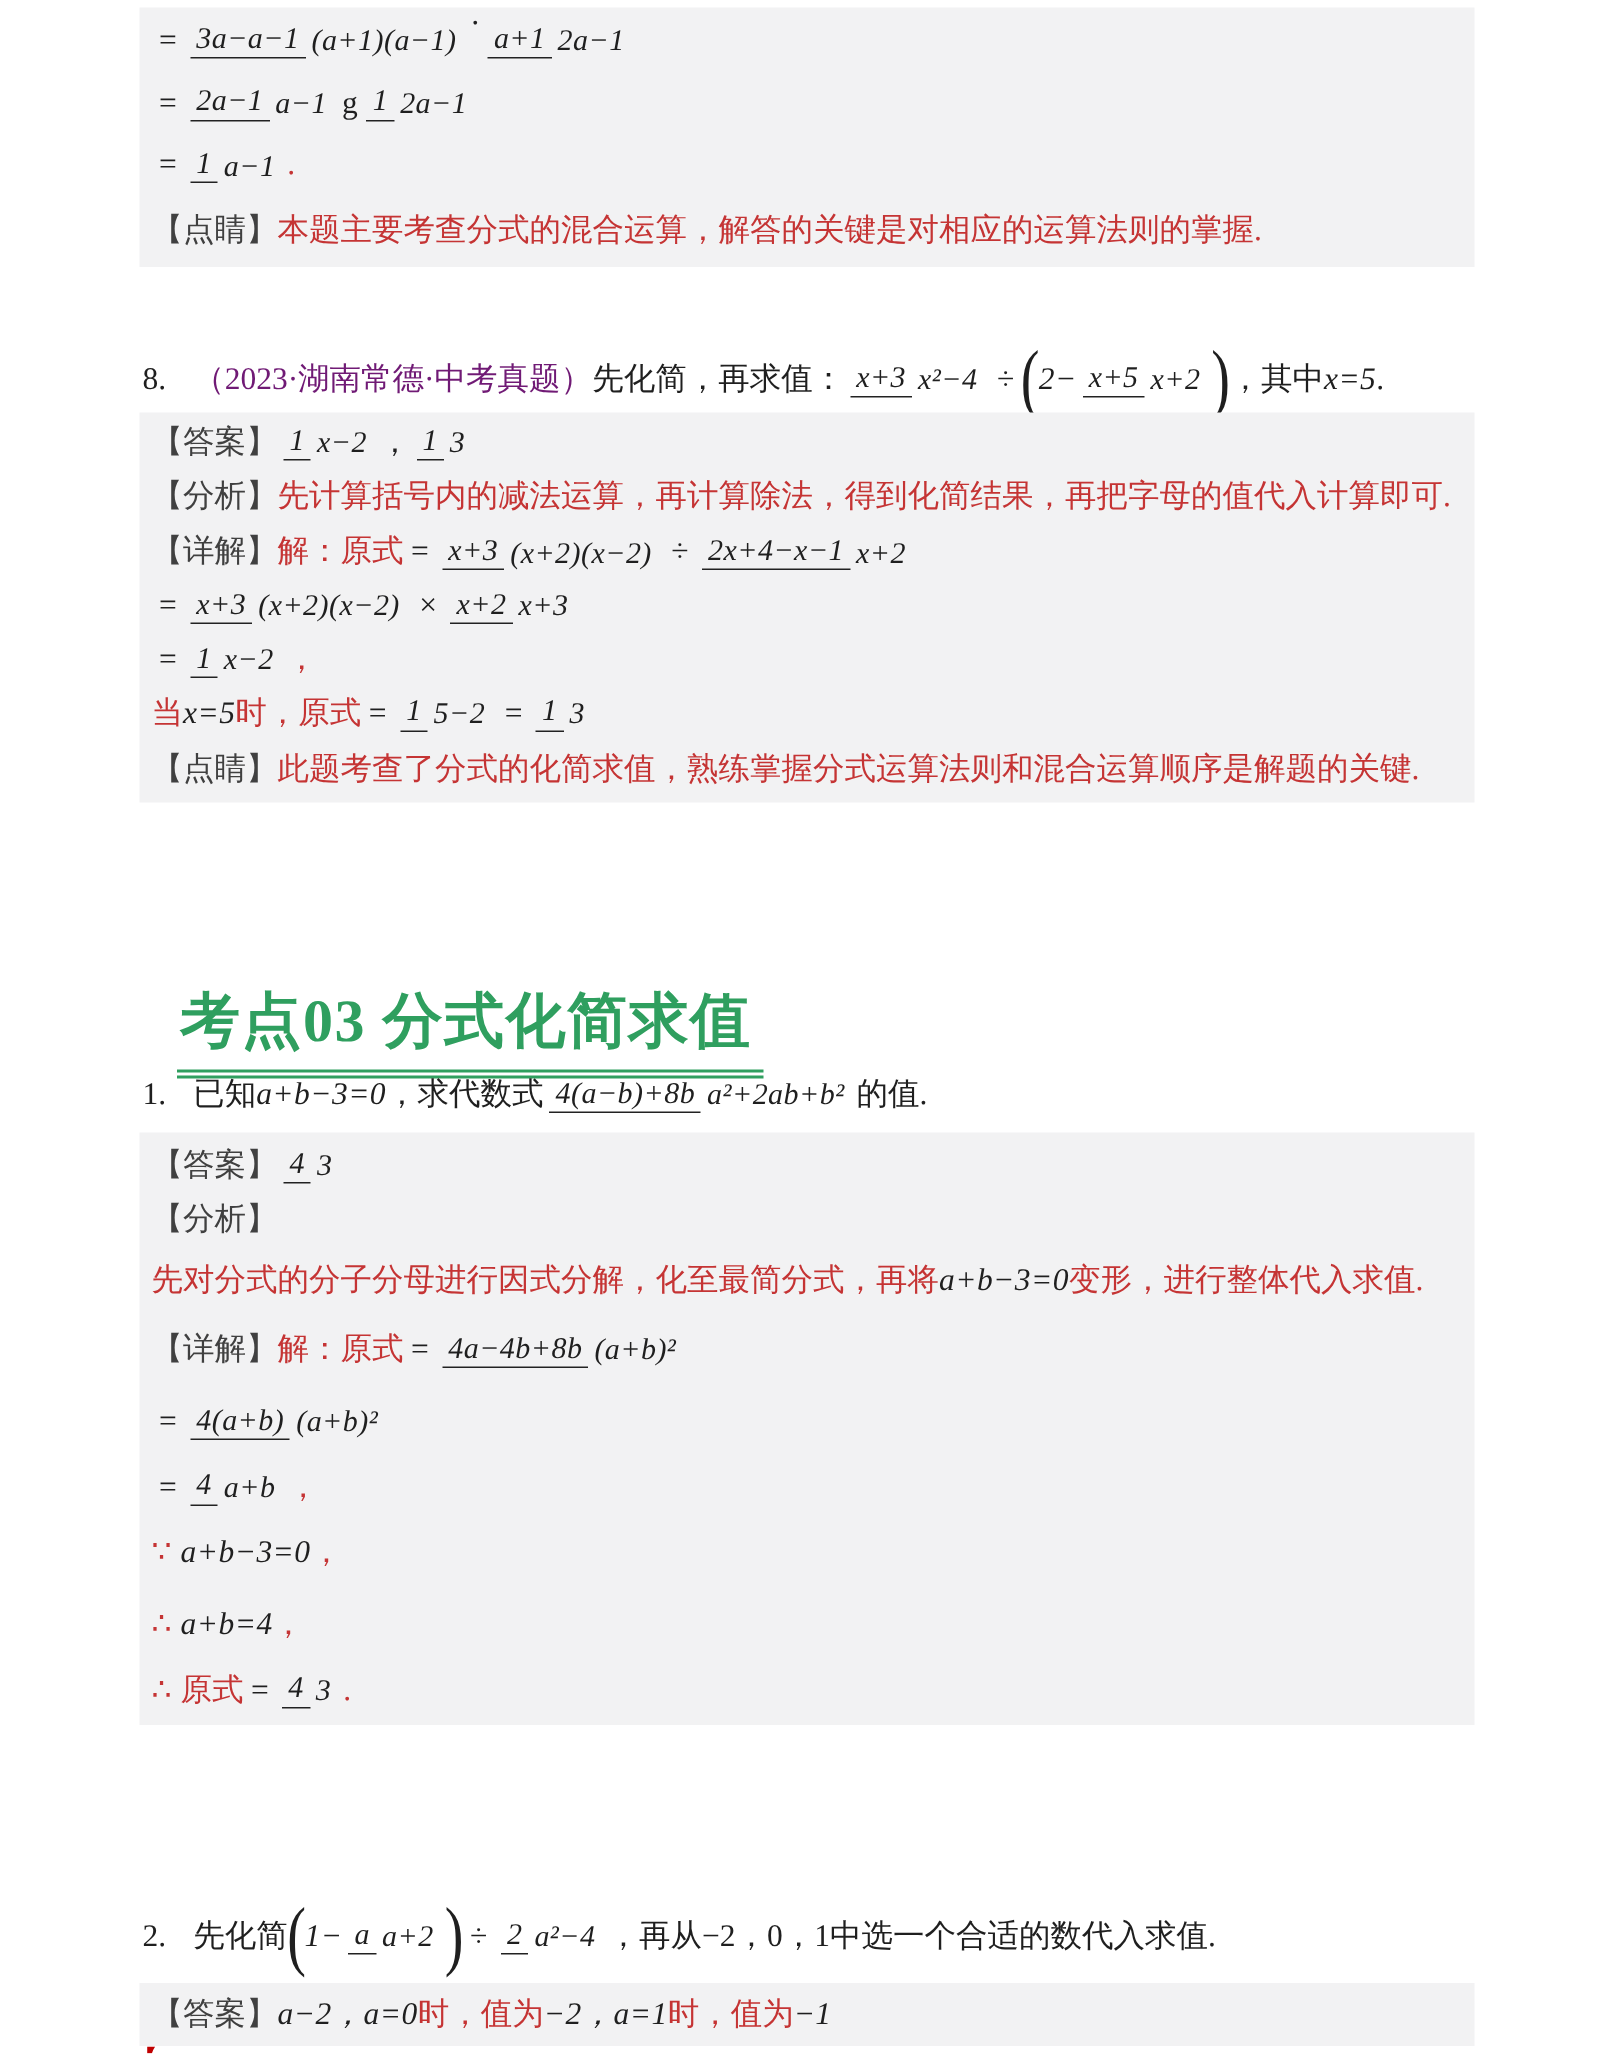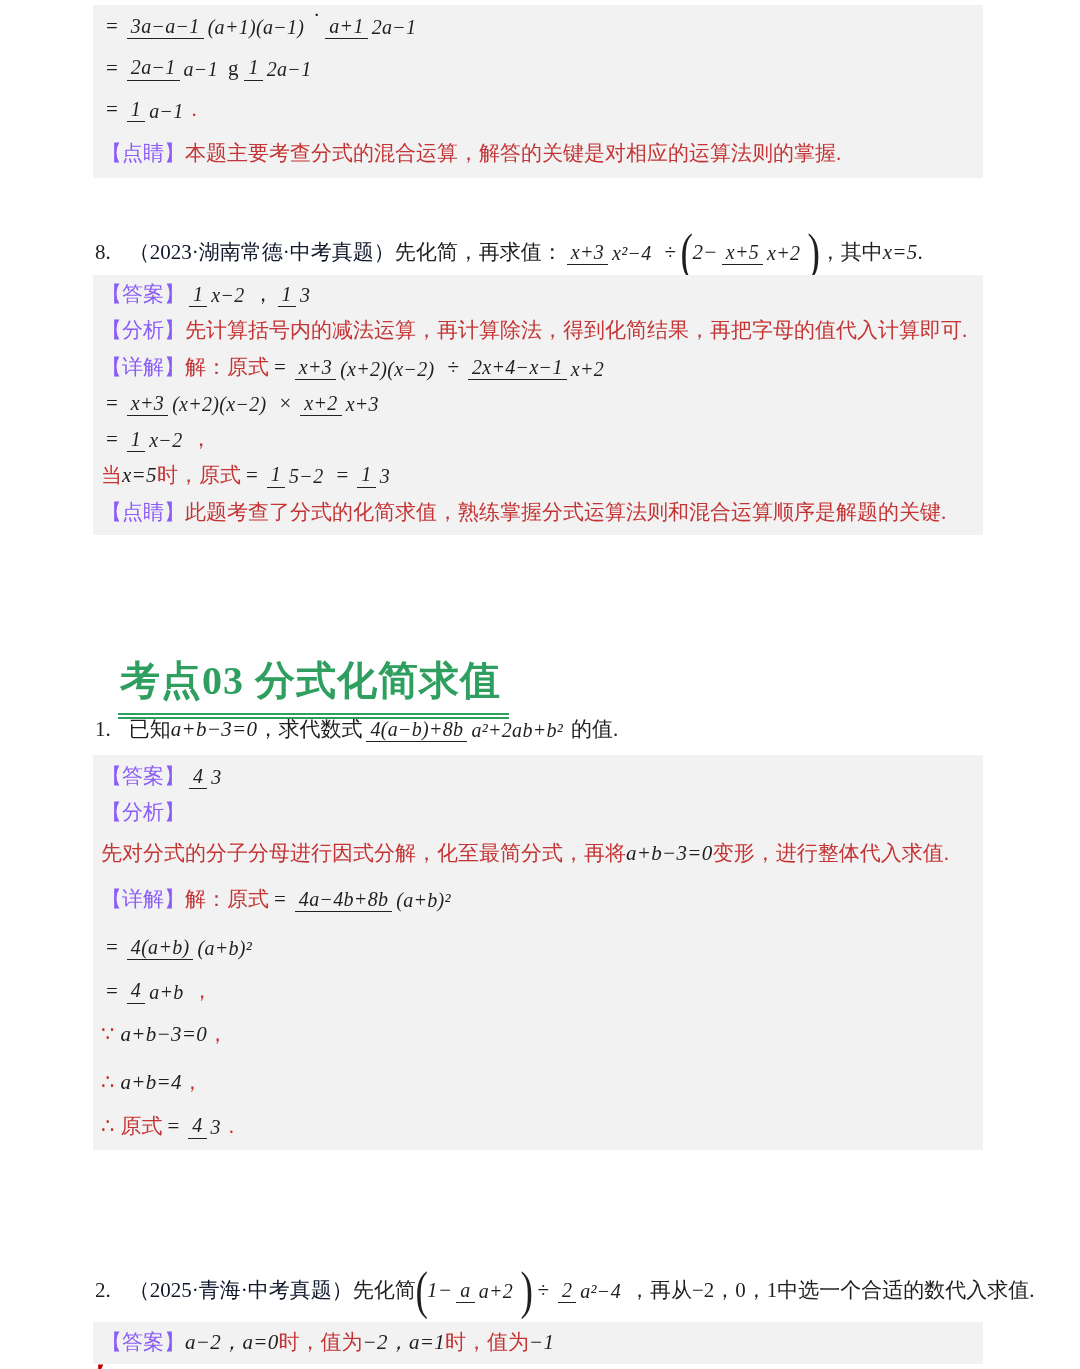--- a/index.html
+++ b/index.html
@@ -10,23 +10,23 @@
   #b1{top:5px;padding:8px 10px 10px 8px}
   #b2{top:275px;padding:6px 10px 8px 8px}
   #b3{top:755px;padding:8px 10px 10px 8px}
   #b4{top:1322px;padding:7px 10px 7px 8px}
   .row{display:flex;align-items:center}
   .trow{display:flex;align-items:baseline;flex-wrap:wrap}
   .m{font-family:"Liberation Serif",serif;font-style:italic;letter-spacing:.3px}
   .up{font-style:normal}
   .eq{margin:0 5px;font-style:normal}
   .op{margin:0 5px;font-style:normal}
-  .lbl{color:#8b5cf6}
+  .lbl{color:#404040}
   .red{color:#c53434}
-  .blue{color:#0f172a}
+  .blue{color:#701a75}
   .frac{display:inline-flex;flex-direction:row;align-items:center;vertical-align:middle;
         margin:0 4px;line-height:1.12;text-align:center;font-size:20px}
   .frac .fn{padding:0 4px 1px;border-bottom:1.5px solid #222222}
   .frac .fd{padding:1px 4px 0}
   .bp{font-size:52px;font-weight:300;line-height:.85;font-style:normal;transform:scaleX(.72);margin:0 -3px;color:#1f1f1f}
   .raise{transform:translateY(-11px);margin:0 1px}
   .gop{margin:0 2px;font-style:normal}
   .sym{color:#c53434;margin-right:6px;font-style:normal}
   .prob{position:absolute;left:95px;display:flex;align-items:center}
   .prob .pnum{margin-right:18px}
@@ -249,21 +249,20 @@
       <span class="frac m">
         <span class="fn">4</span>
         <span class="fd">3</span>
       </span>
       <span class="red up">.</span>
     </div>
   </section>
 
   <div class="prob" id="q2row">
     <span class="pnum">2.</span>
-    <span class="blue">（2025·青海·中考真题）</span>
     <span>先化简</span>
     <span class="bp">(</span>
     <span class="m">1−</span>
     <span class="frac m">
       <span class="fn">a</span>
       <span class="fd">a+2</span>
     </span>
     <span class="bp">)</span>
     <span class="op">÷</span>
     <span class="frac m">

